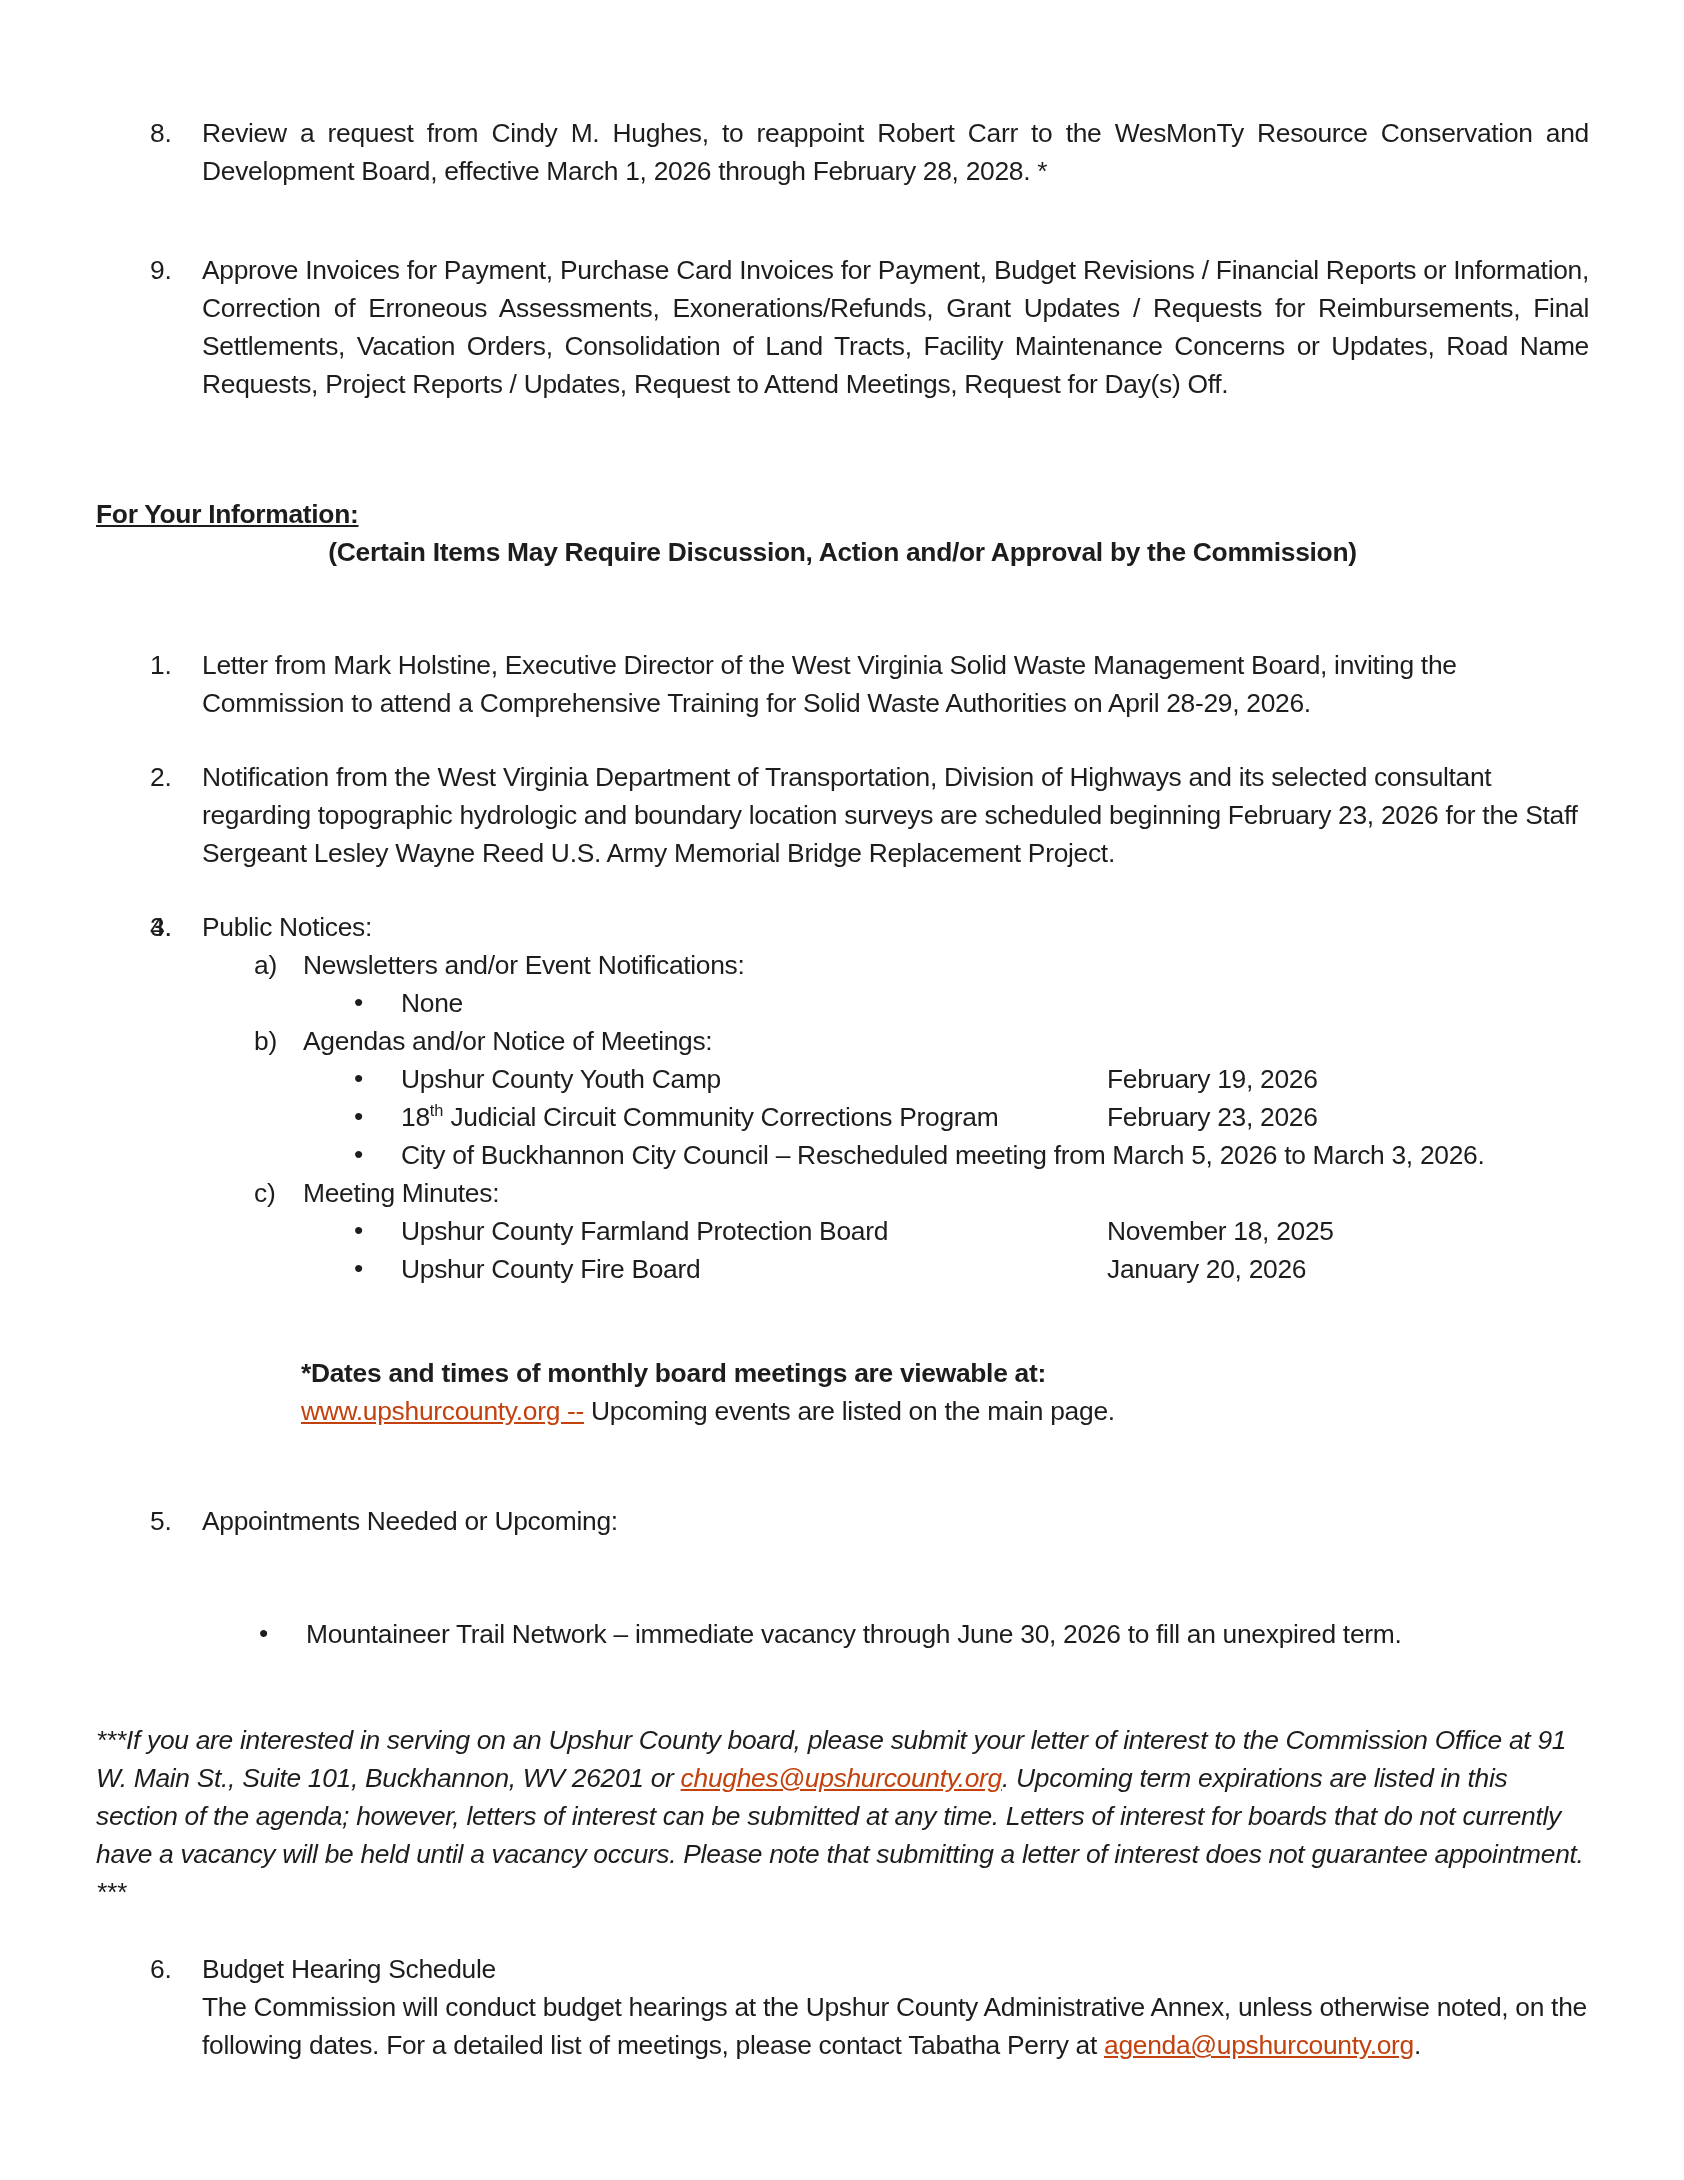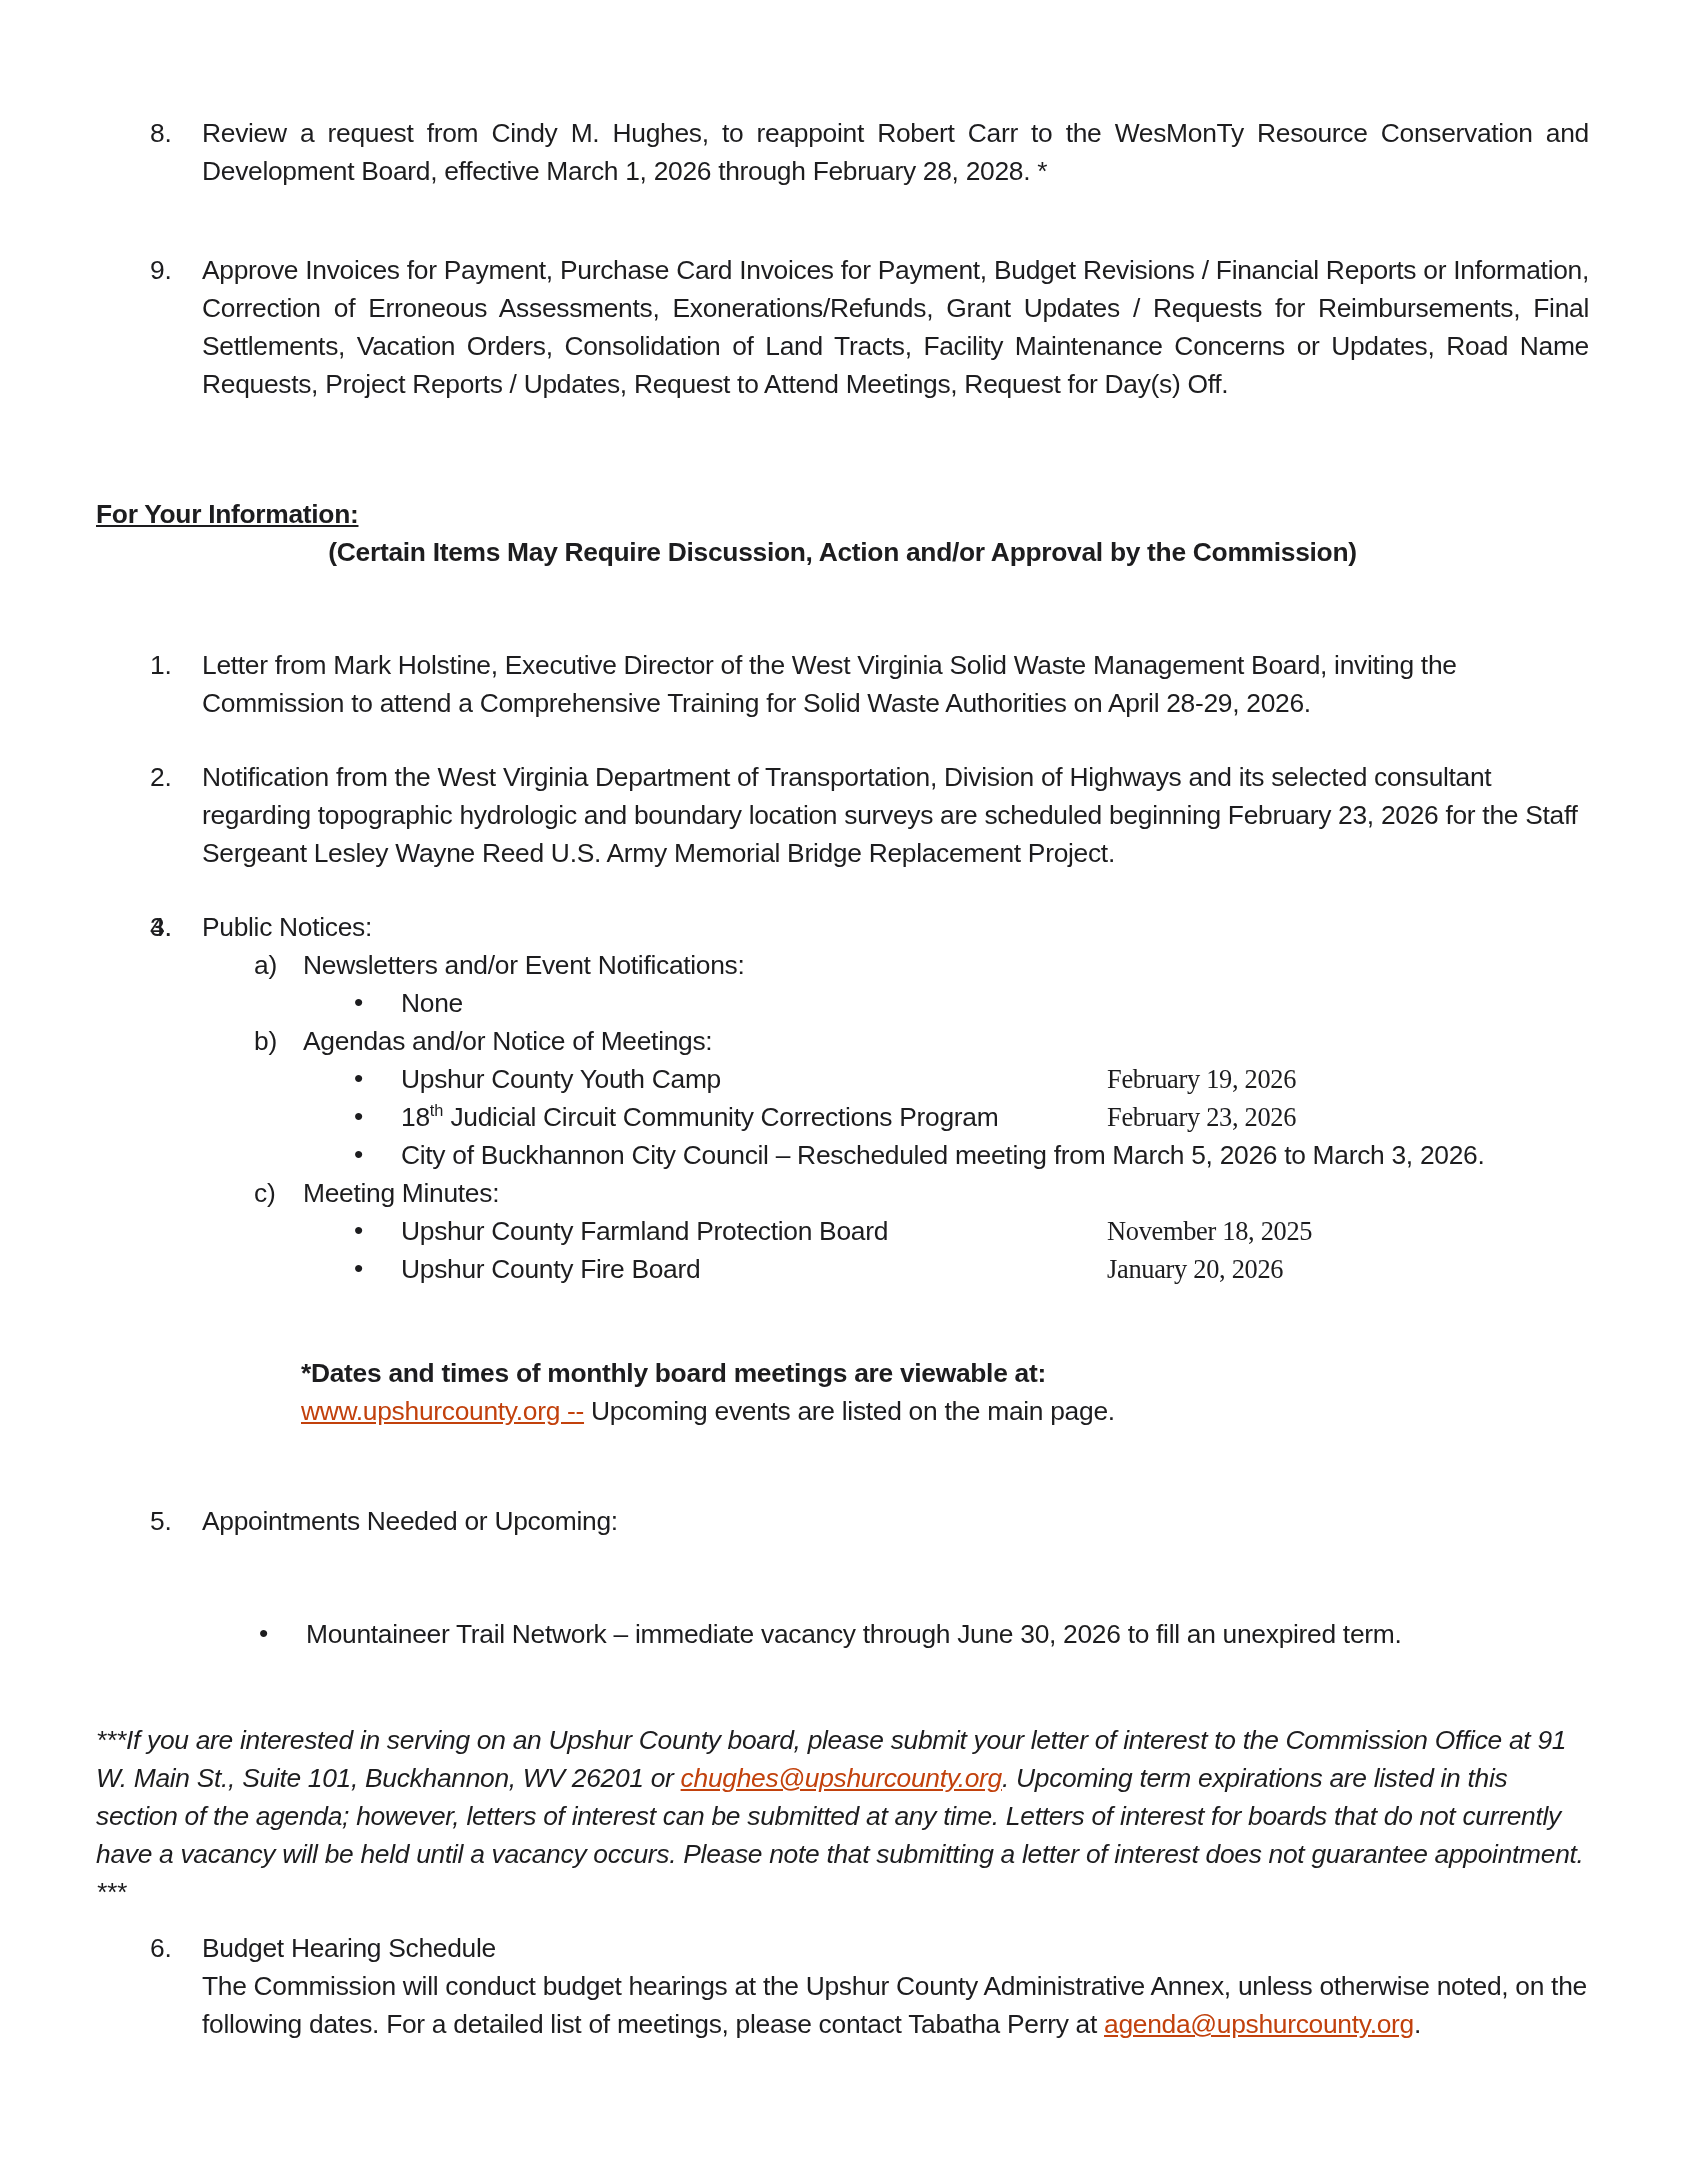--- a/index.html
+++ b/index.html
@@ -28,33 +28,33 @@
   .section-heading{font-weight:bold;text-decoration:underline;}
   .section-subheading{font-weight:bold;margin-bottom:75px;text-align:center;}
 
   
   .sub-item{position:relative;padding-left:207px;}
   .sub-item .letter{position:absolute;left:158px;top:0;}
 
   
   .bullet-row{position:relative;padding-left:305px;}
   .bullet-row .marker{position:absolute;left:258px;top:-0.9px;}
-  .bullet-row .date{position:absolute;left:1011px;top:0;white-space:nowrap;font-family:Liberation Serif, serif;}
+  .bullet-row .date{position:absolute;left:1011px;top:0;white-space:nowrap;}
 
   
   .bullet-row.lvl5{padding-left:210px;}
   .bullet-row.lvl5 .marker{left:163px;}
 
   .board-note{margin-left:205px;margin-top:66px;}
   .board-note .bold-line{font-weight:bold;}
 
   .appointments-block{margin-top:72px;}
   .appointments-bullet{margin-top:75px;}
 
-  .disclaimer{font-style:italic;margin-top:68px;margin-bottom:18px;}
+  .disclaimer{font-style:italic;margin-top:68px;margin-bottom:39px;}
 
   a.link{color:#c2410c;text-decoration:underline;cursor:pointer;}
   sup{font-size:0.62em;line-height:0;vertical-align:super;letter-spacing:0;}
 </style>
 </head>
 <body>
 
 <div class="page">
 
   <div class="num-item justified mb-gap">

